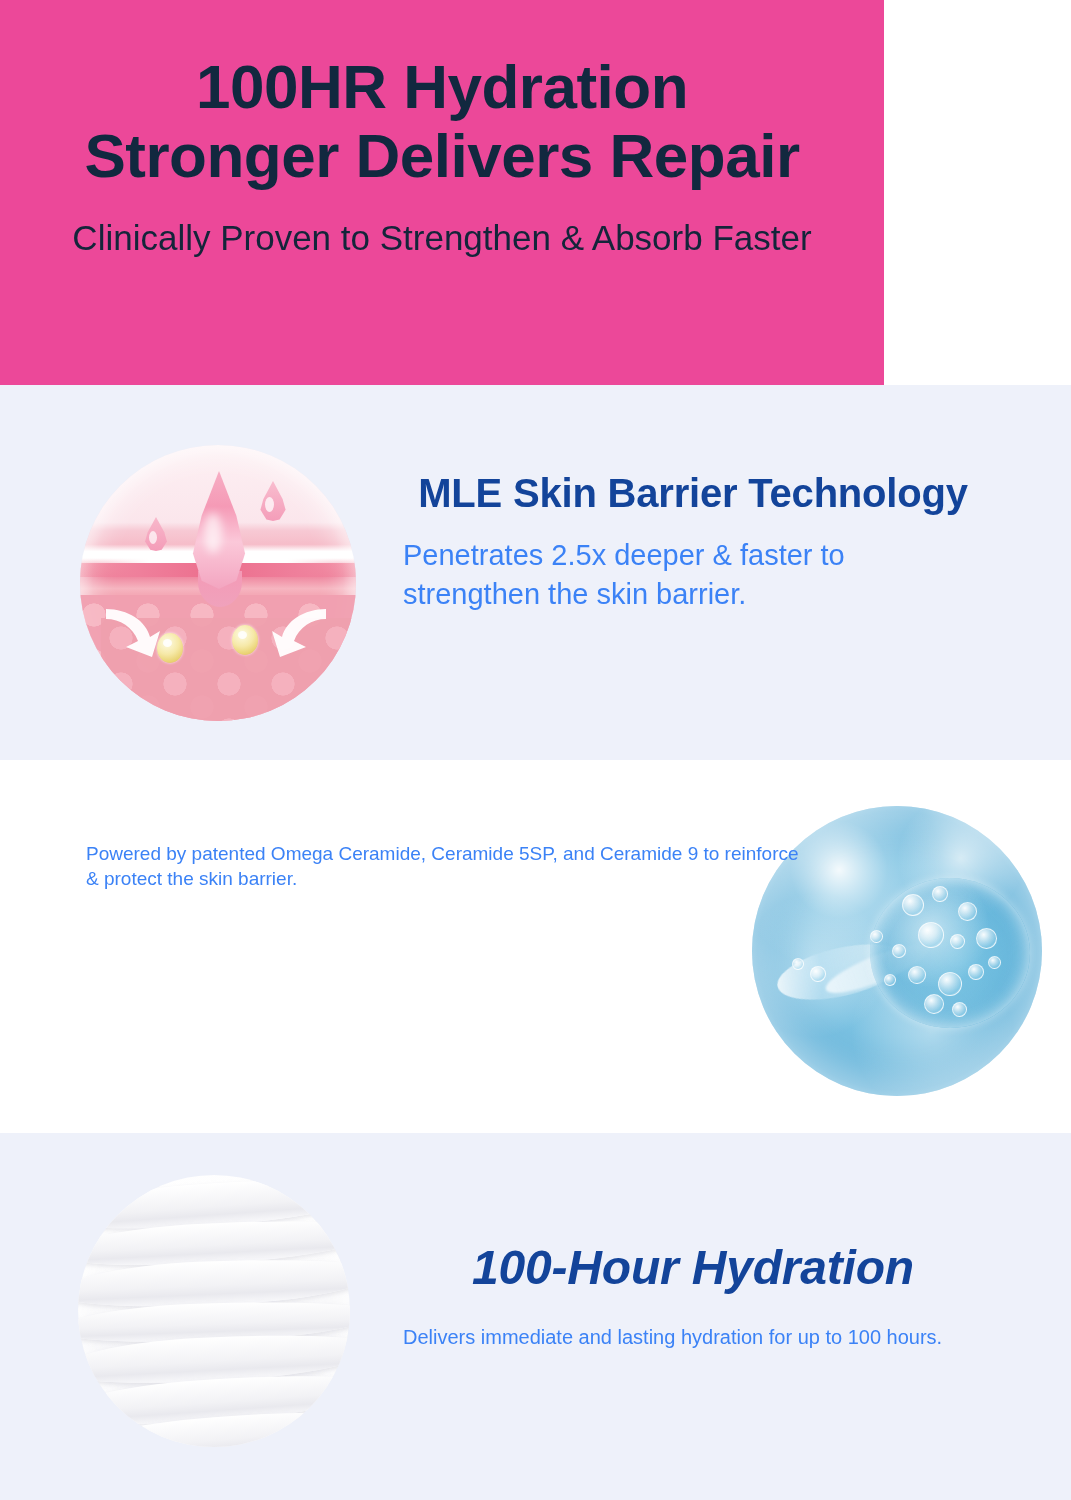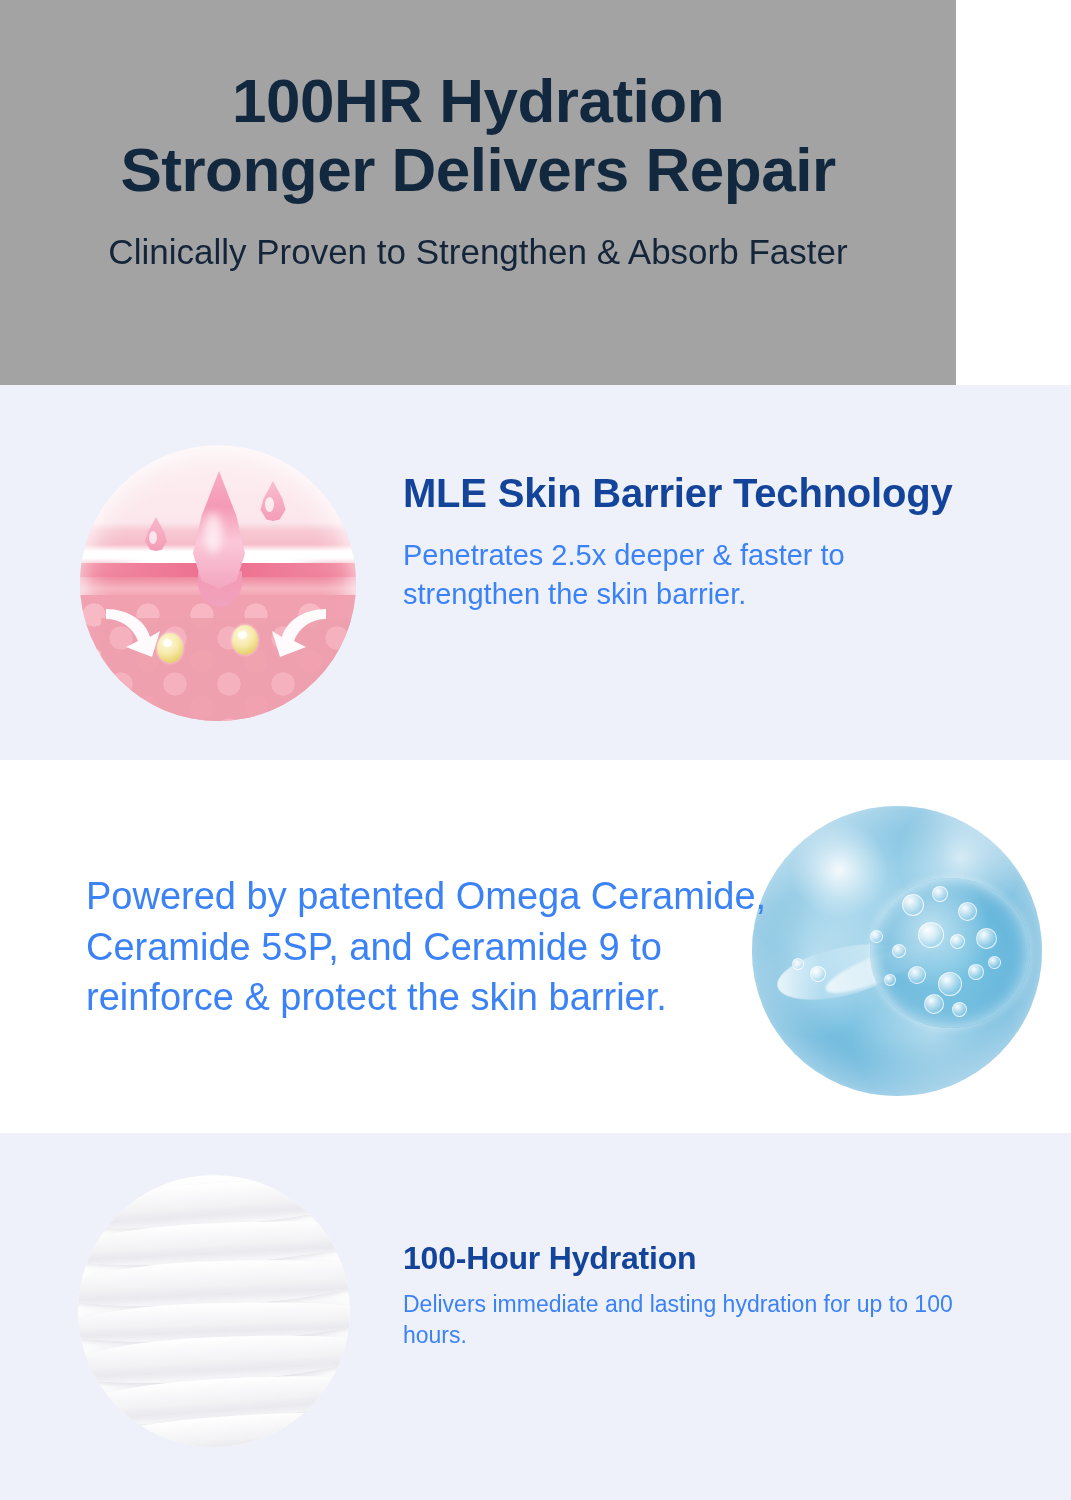--- a/index.html
+++ b/index.html
@@ -11,25 +11,25 @@
   }
   #page {
     position:relative;
     width:1071px; height:1500px;
     background:#ffffff;
   }
 
   
   .header {
     position:absolute;
-    left:0; top:0; width:956px; height:385px;
-    background:#a3a3a3;
+    left:0; top:0; width:884px; height:385px;
+    background:#ec4899;
     display:flex; flex-direction:column;
     align-items:center; justify-content:flex-start;
-    padding-top:66px;
+    padding-top:52px;
   }
   .title {
     color:#12283f;
     font-size:62px;
     font-weight:700;
     line-height:1.12;
     letter-spacing:-0.5px;
     text-align:center;
     max-width:1000px;
   }
@@ -51,41 +51,42 @@
   .band-white { top:760px; height:373px; background:#ffffff; }
   .band-3 { top:1133px; height:367px; }
 
   .text-col { display:flex; flex-direction:column; }
 
   .feat-title {
     color:#13449a;
     font-weight:700;
     line-height:1.16;
     letter-spacing:-0.2px;
+    text-align:center;
   }
   .feat-desc {
     color:#3b82f6;
     font-weight:400;
     line-height:1.33;
   }
 
   
   .s1-text { position:absolute; left:403px; top:470px; width:580px; }
   .s1-text .feat-title { font-size:40px; }
   .s1-text .feat-desc  { font-size:29px; margin-top:20px; }
 
   
   .s2-text { position:absolute; left:86px; top:835px; width:720px; z-index:3; }
   .s2-text .feat-title { font-size:40px; }
-  .s2-text .feat-desc  { font-size:38px; margin-top:36px; }
+  .s2-text .feat-desc  { font-size:19px; margin-top:6px; }
 
   
   .s3-text { position:absolute; left:403px; top:1240px; width:580px; }
-  .s3-text .feat-title { font-size:32px; }
-  .s3-text .feat-desc  { font-size:23px; margin-top:12px; }
+  .s3-text .feat-title { font-size:48px;font-style:italic; }
+  .s3-text .feat-desc  { font-size:20px; margin-top:28px; }
 
   
   .circle-skin {
     position:absolute;
     left:80px; top:445px;
     width:276px; height:276px;
     border-radius:50%;
     overflow:hidden;
     background:
       radial-gradient(circle at 50% 50%, rgba(255,255,255,0) 64%, rgba(255,255,255,0.55) 80%, #ffffff 96%),

